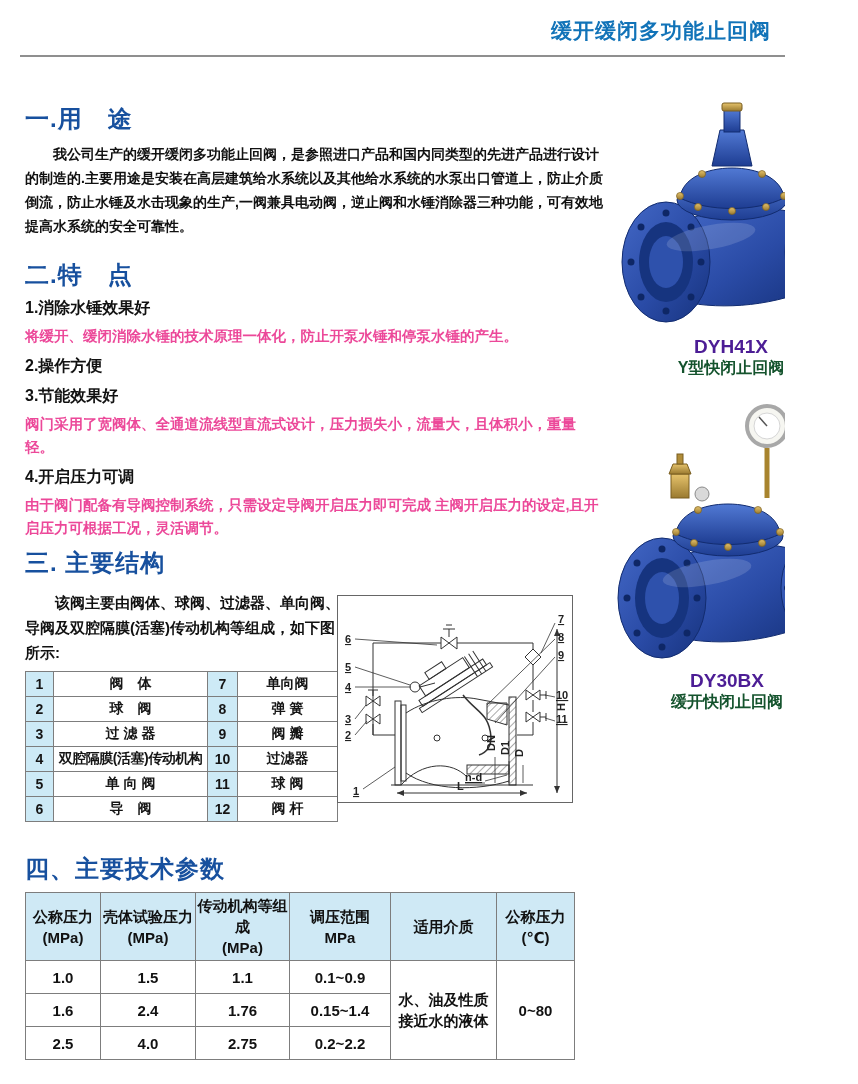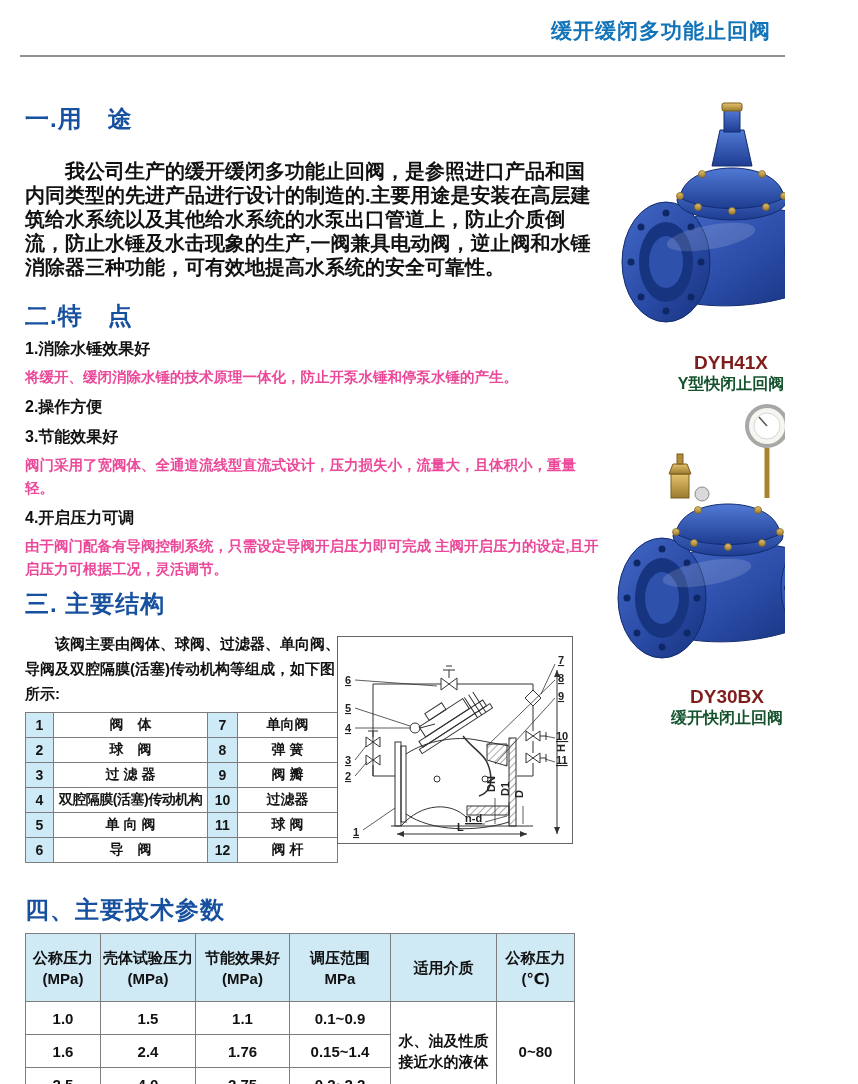--- a/index.html
+++ b/index.html
@@ -8,21 +8,21 @@
 
   
   .doc-title{position:absolute;top:17px;right:14px;font-size:21px;font-weight:bold;
              color:#1173b8;letter-spacing:1px;}
   .top-rule{position:absolute;top:55px;left:20px;width:818px;height:2px;background:#8f8f8f;}
 
   
   .left-col{position:absolute;left:25px;top:0;width:578px;}
   .sec-h{font-size:24px;font-weight:bold;color:#17509e;letter-spacing:1px;line-height:30px;}
   #h-s1{margin-top:104px;}
-  .s1-body{margin-top:25px;font-size:20px;line-height:24px;font-weight:600;text-indent:2em;
+  .s1-body{margin-top:8px;font-size:14px;line-height:24px;font-weight:600;text-indent:2em;
            color:#111;}
   #h-s2{margin-top:22px;}
   .feat-title{font-size:16px;font-weight:bold;color:#111;margin-top:6px;line-height:24px;}
   .feat-desc{font-size:14.5px;font-weight:600;color:#ec4899;margin-top:5px;line-height:23px;}
   #h-s3{margin-top:8px;}
   .s3-wrap{position:relative;margin-top:12px;}
   .s3-intro{width:320px;font-size:15px;font-weight:600;line-height:25px;text-indent:2em;color:#111;}
   .parts-table{border-collapse:collapse;margin-top:6px;table-layout:fixed;width:312px;}
   .parts-table td{border:1px solid #7d7d7d;height:24px;text-align:center;font-size:14px;
                   font-weight:600;padding:0;white-space:nowrap;overflow:hidden;}
@@ -34,21 +34,21 @@
   .params-table th,.params-table td{border:1px solid #7d7d7d;text-align:center;padding:0;}
   .params-table th{background:#cfe9f5;height:67px;font-size:15px;font-weight:bold;line-height:21px;color:#111;}
   .params-table td{height:32px;font-size:15px;font-weight:600;color:#111;}
   .medium-cell div{line-height:21px;}
 
   
   .product{position:absolute;width:250px;text-align:center;}
   #product-1{left:606px;top:84px;}
   #product-2{left:602px;top:386px;}
   #product-3{left:606px;top:710px;}
-  .model{font-size:19px;color:#7f1d1d;font-weight:600;line-height:22px;margin-top:18px;}
+  .model{font-size:19px;color:#4c1d95;font-weight:600;line-height:22px;margin-top:2px;}
   .pname{font-size:16px;color:#14532d;font-weight:600;line-height:20px;}
 
   
   .sd-callout{font-size:11px;font-weight:bold;fill:#222;text-decoration:underline;
               font-family:"Liberation Sans","DejaVu Sans",sans-serif;}
   .sd-dim{font-size:11px;font-weight:bold;fill:#222;
           font-family:"Liberation Sans","DejaVu Sans",sans-serif;}
 </style>
 </head>
 <body>
@@ -300,21 +300,21 @@
         <tr>
           <th>
             <div>公称压力</div>
               <div>(MPa)</div>
             </th>
           <th>
             <div>壳体试验压力</div>
               <div>(MPa)</div>
             </th>
           <th>
-            <div>节能效果好</div>
+            <div>传动机构等组成</div>
               <div>(MPa)</div>
             </th>
           <th>
             <div>调压范围</div>
               <div>MPa</div>
             </th>
           <th>
             <div>适用介质</div>
             </th>
           <th>

